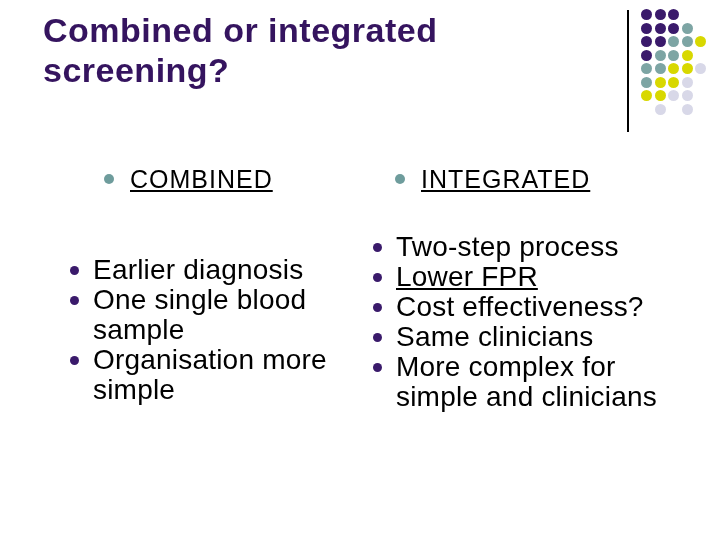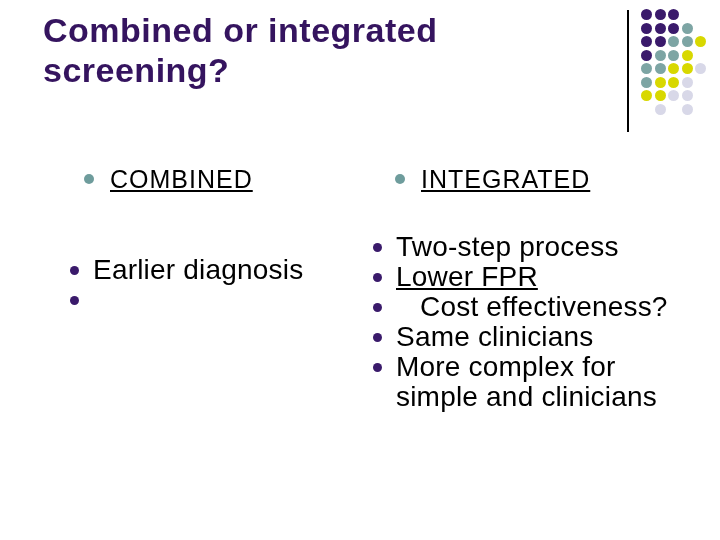--- a/index.html
+++ b/index.html
@@ -45,21 +45,21 @@
     width: 11px; height: 11px;
     border-radius: 50%;
   }
 
   
   .col-header {
     position: absolute;
     display: flex;
     align-items: center;
   }
-  .col-header.left  { left: 84px;  top: 164px; }
+  .col-header.left  { left: 104px;  top: 164px; }
   .col-header.right { left: 395px; top: 164px; justify-content: flex-end; }
   .hbullet {
     width: 10px; height: 10px;
     border-radius: 50%;
     background: var(--header-bullet, #6e9c9c);
     margin-right: 16px;
     flex: 0 0 auto;
   }
   .htext {
     font-size: 25px;
@@ -144,34 +144,39 @@
     <span class="htext">INTEGRATED</span>
   </div>
 
   <div class="list left">
       <div class="li">
         <span class="ibullet" style="background: rgb(58, 26, 107);"></span>
         <span class="itext" style="color: rgb(0, 0, 0);">Earlier diagnosis</span>
       </div>
       <div class="li">
         <span class="ibullet" style="background: rgb(58, 26, 107);"></span>
+        <span class="itext" style="color: rgb(0, 0, 0);">One single blood sample</span>
+      </div>
+      <div class="li">
+        <span class="ibullet" style="background: rgb(58, 26, 107);"></span>
+        <span class="itext" style="color: rgb(0, 0, 0);">Organisation more simple</span>
       </div>
     </div>
   <div class="list right">
       <div class="li">
         <span class="ibullet" style="background: rgb(58, 26, 107);"></span>
         <span class="itext" style="color: rgb(0, 0, 0);">Two-step process</span>
       </div>
       <div class="li">
         <span class="ibullet" style="background: rgb(58, 26, 107);"></span>
         <span class="itext u" style="color: rgb(0, 0, 0); text-decoration: underline;">Lower FPR</span>
       </div>
       <div class="li">
         <span class="ibullet" style="background: rgb(58, 26, 107);"></span>
-        <span class="itext" style="color: rgb(0, 0, 0); margin-left: 24px;">Cost effectiveness?</span>
+        <span class="itext" style="color: rgb(0, 0, 0);">Cost effectiveness?</span>
       </div>
       <div class="li">
         <span class="ibullet" style="background: rgb(58, 26, 107);"></span>
         <span class="itext" style="color: rgb(0, 0, 0);">Same clinicians</span>
       </div>
       <div class="li">
         <span class="ibullet" style="background: rgb(58, 26, 107);"></span>
         <span class="itext" style="color: rgb(0, 0, 0);">More complex for simple and clinicians</span>
       </div>
     </div>

